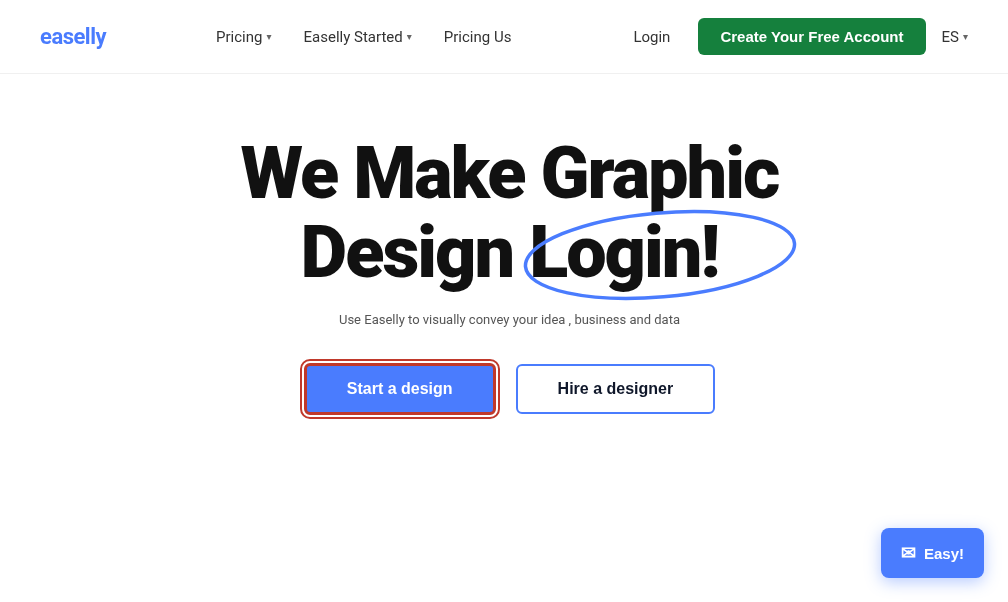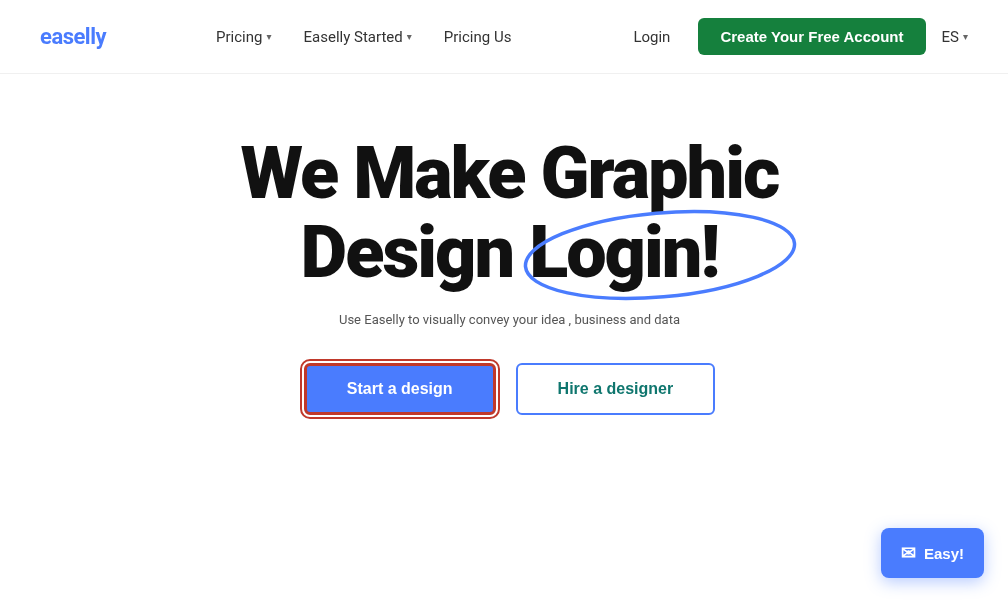--- a/index.html
+++ b/index.html
@@ -131,38 +131,39 @@
 
     .hero-subtitle {
       font-size: 13px;
       color: #555;
       margin-bottom: 36px;
     }
 
     .hero-buttons {
       display: flex;
       gap: 20px;
+      align-items: center;
     }
 
     .btn-start {
       background: #4a7cfe;
       color: #fff;
       border: 3px solid #c0392b;
       border-radius: 6px;
       padding: 14px 40px;
       font-size: 16px;
       font-weight: 700;
       cursor: pointer;
       outline: 2px solid #c0392b;
       outline-offset: 2px;
     }
 
     .btn-hire {
       background: #fff;
-      color: #0f766e;
+      color: #0f172a;
       border: 2px solid #4a7cfe;
       border-radius: 6px;
       padding: 14px 40px;
       font-size: 16px;
       font-weight: 600;
       cursor: pointer;
     }
 
     
     .chat-button {

